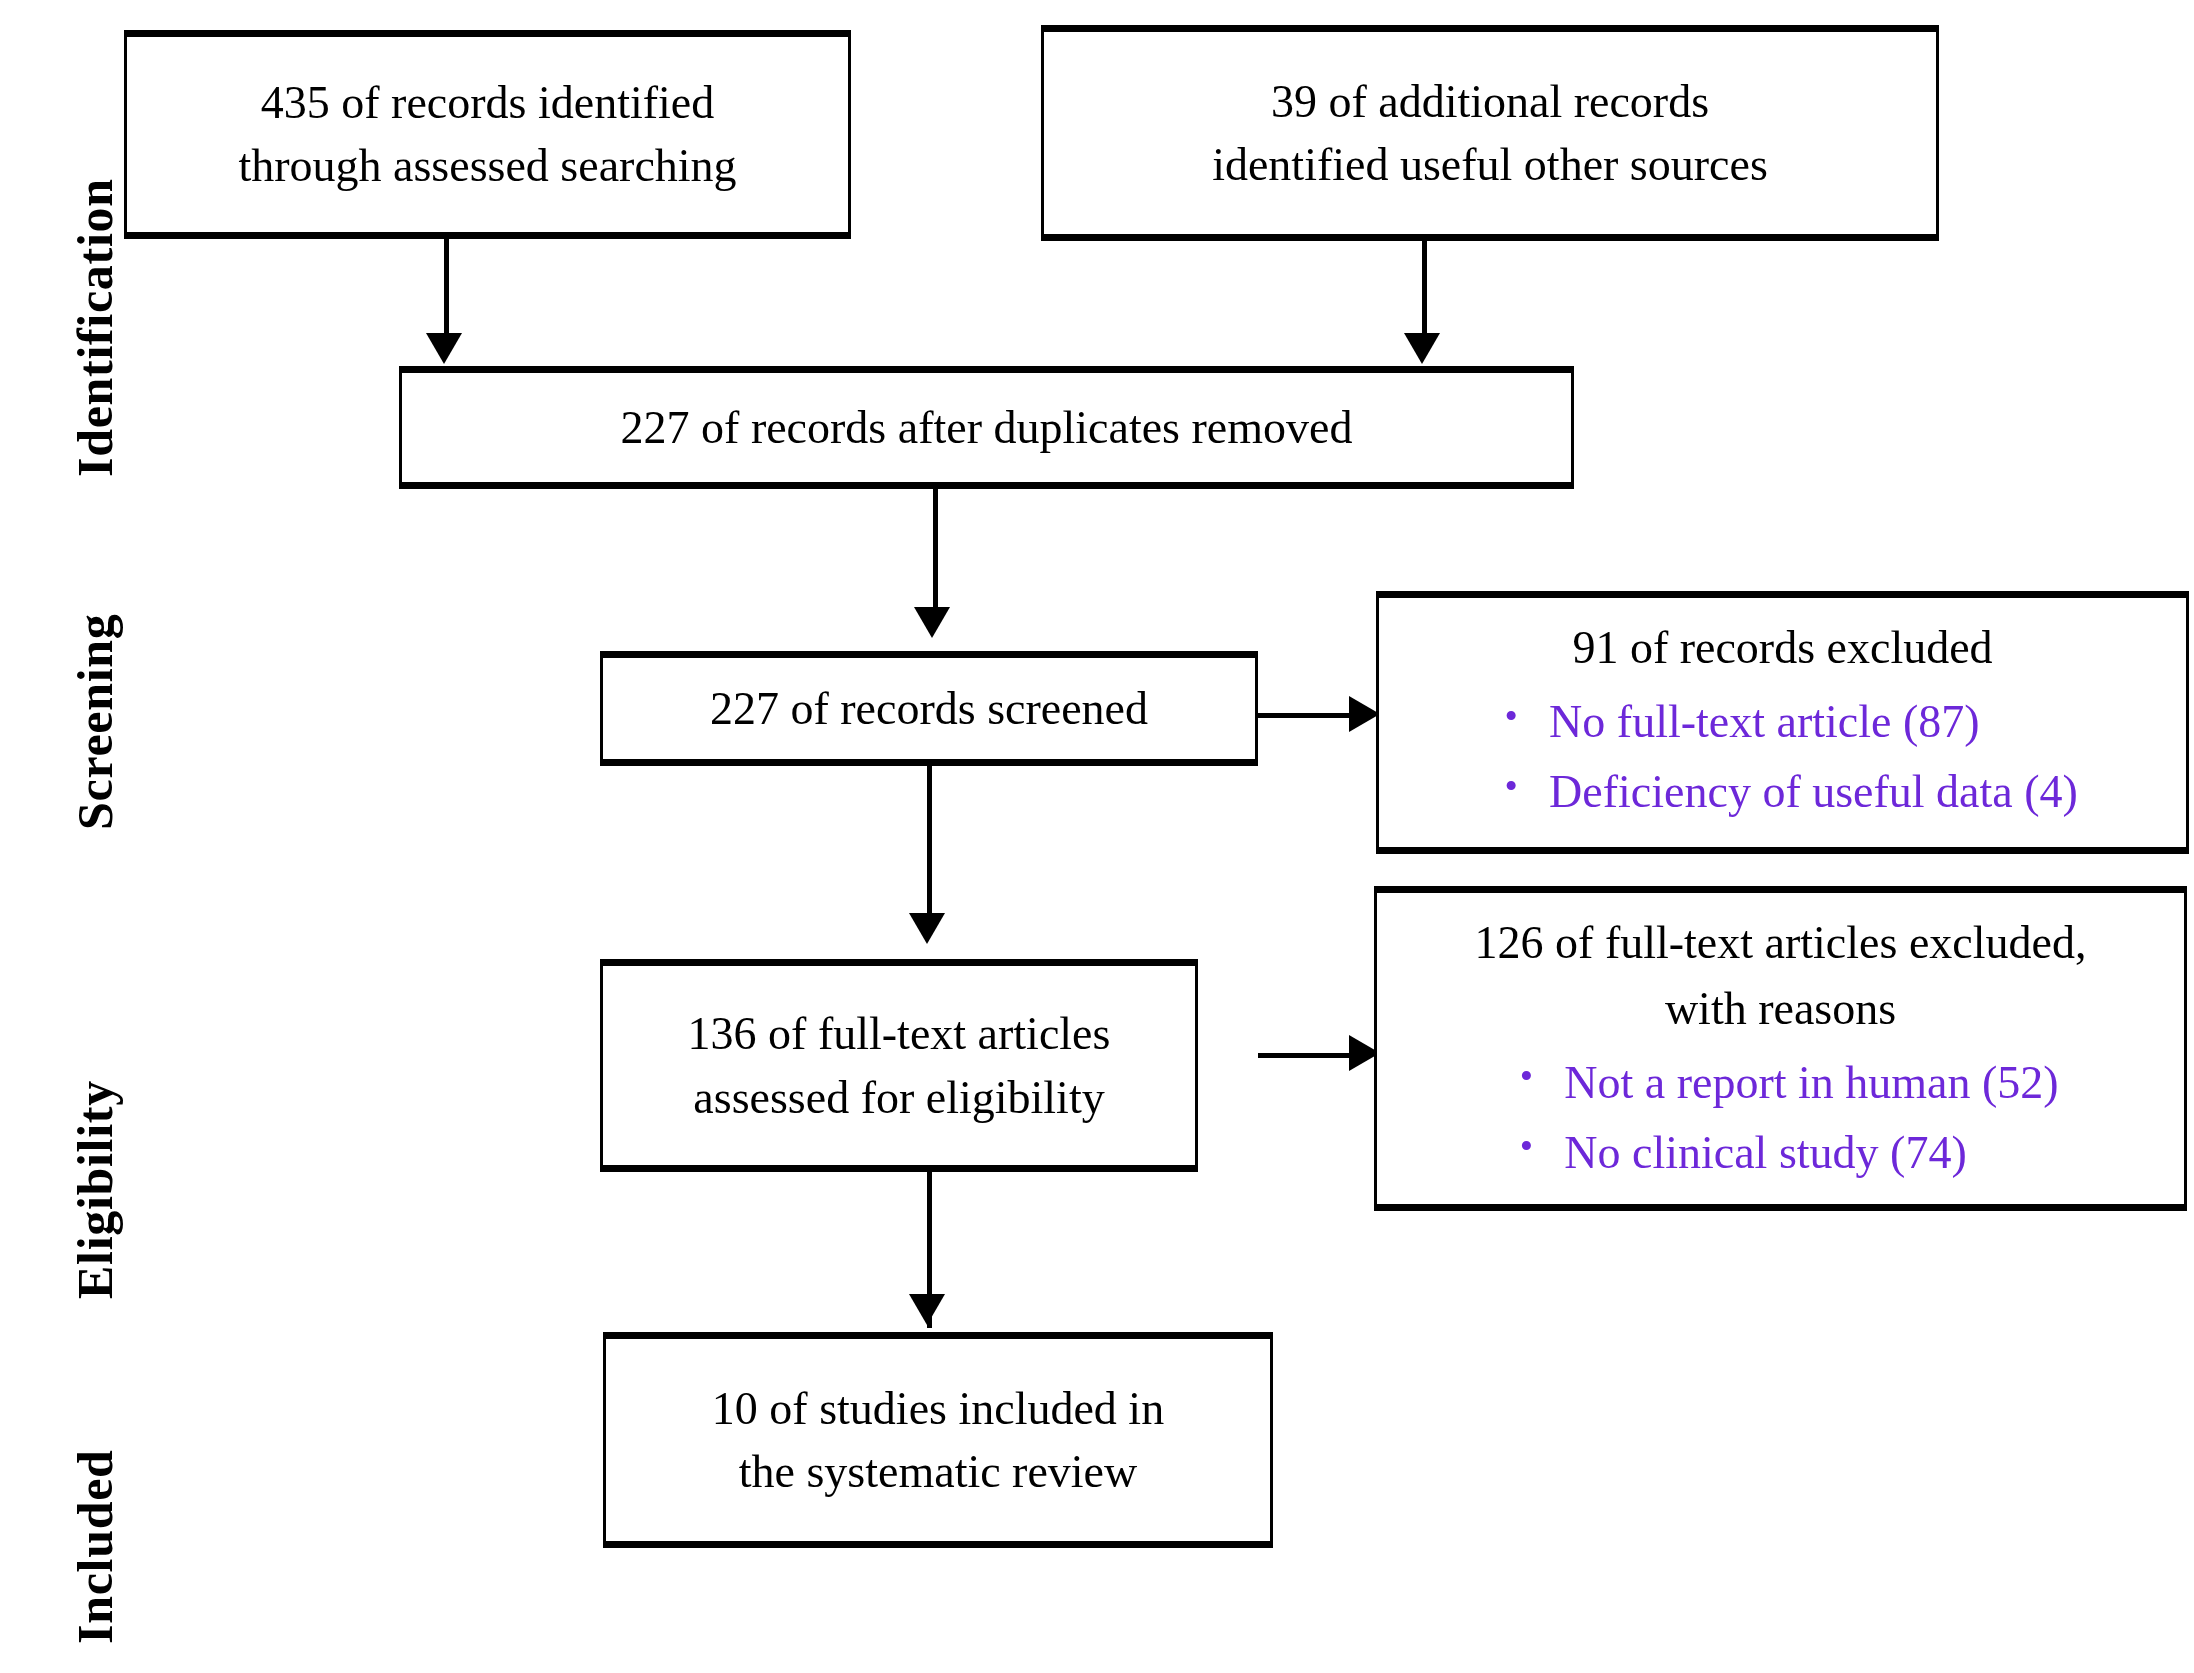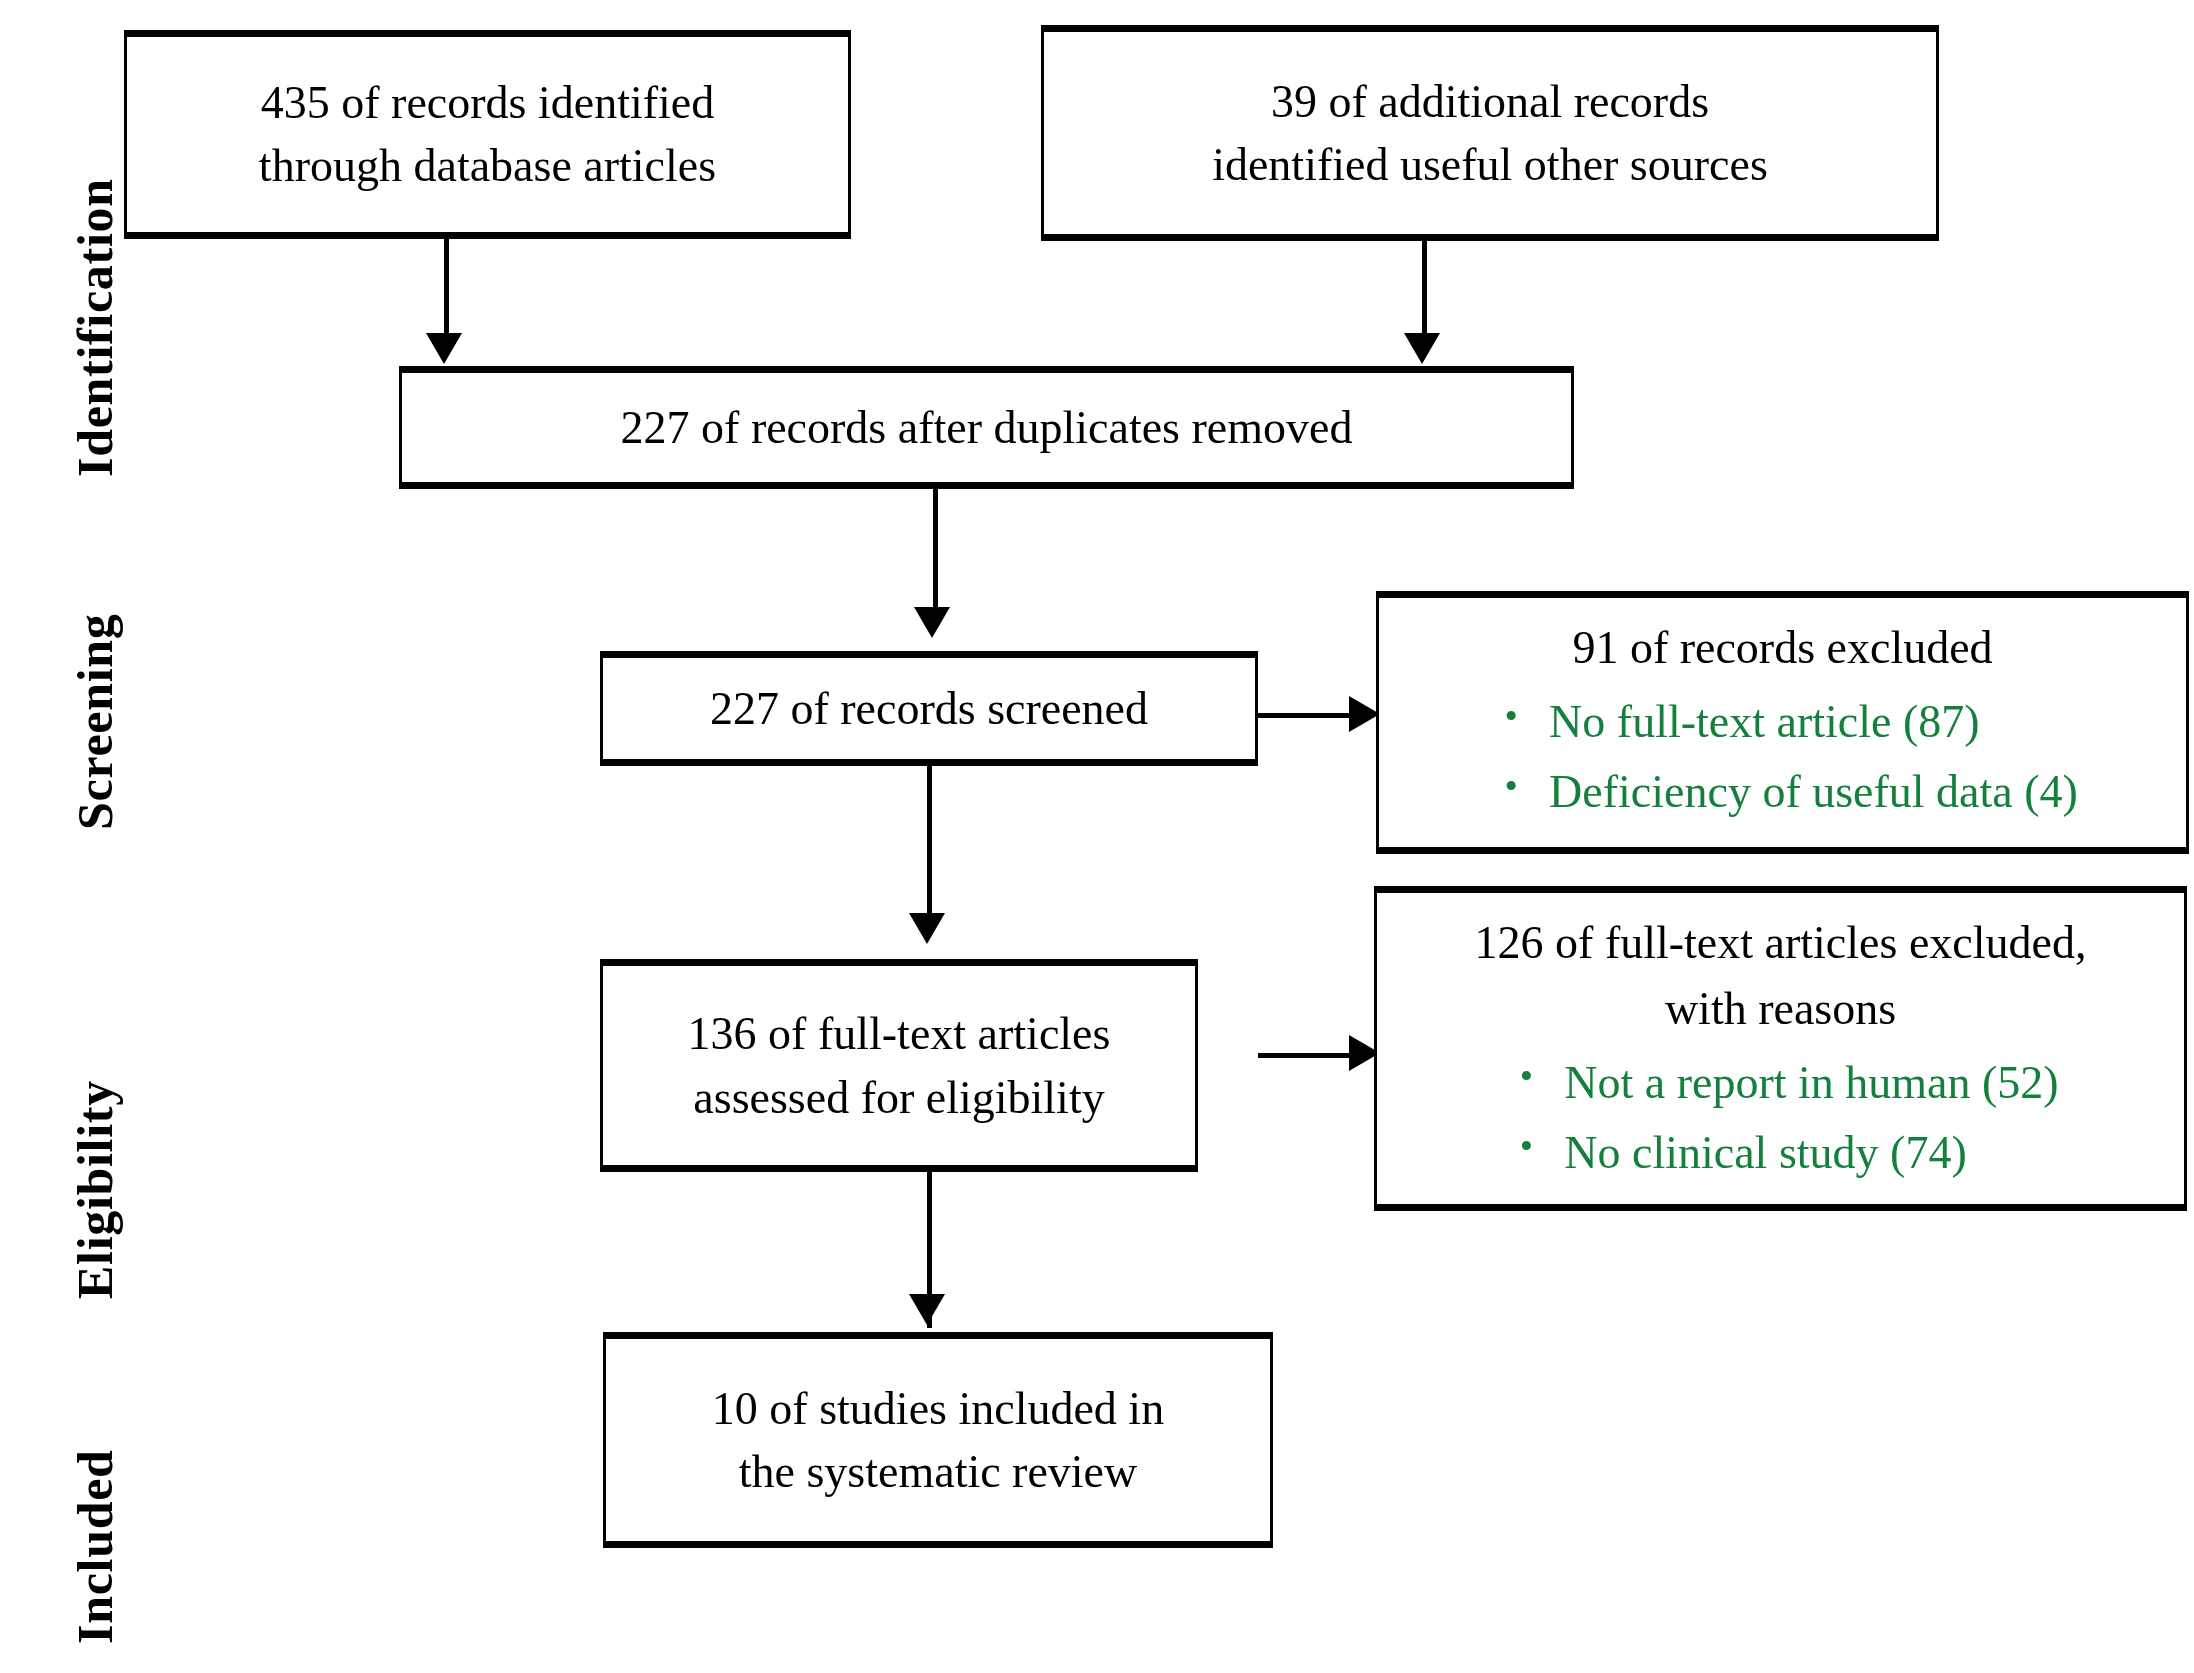--- a/index.html
+++ b/index.html
@@ -76,21 +76,21 @@
     list-style: none;
     margin: 6.7px 0 0 0;
     padding: 0;
   }
   .fbox.excl li {
     position: relative;
     padding-left: 62px;
     font-size: 46px;
     line-height: 1.52;
     white-space: nowrap;
-    color: #15803d;
+    color: #6d28d9;
   }
   .fbox.excl li::before {
     content: "\2022";
     position: absolute;
     left: 17.4px;
     top: -1.3px;
     font-size: 38px;
     line-height: 1.6;
   }
 
@@ -130,21 +130,21 @@
   <div class="stage-label" style="left:70px; top:477px;">Identification</div>
 
   <div class="stage-label" style="left:70px; top:830px;">Screening</div>
 
   <div class="stage-label" style="left:70px; top:1299px;">Eligibility</div>
 
   <div class="stage-label" style="left:70px; top:1644px;">Included</div>
 
   <div class="fbox thick" style="left:124px; top:23.5px; width:727px; height:209px;">
     <span class="line">435 of records identified</span>
-    <span class="line">through database articles</span>
+    <span class="line">through assessed searching</span>
   </div>
 
   <div class="fbox thick" style="left:1041px; top:19px; width:898px; height:216px;">
     <span class="line">39 of additional records</span>
     <span class="line">identified useful other sources</span>
   </div>
 
   <div class="vline" style="left:444px; top:233px; height:111px;"></div>
   <div class="arrow-down" style="left:426px; top:333px;"></div>
 

